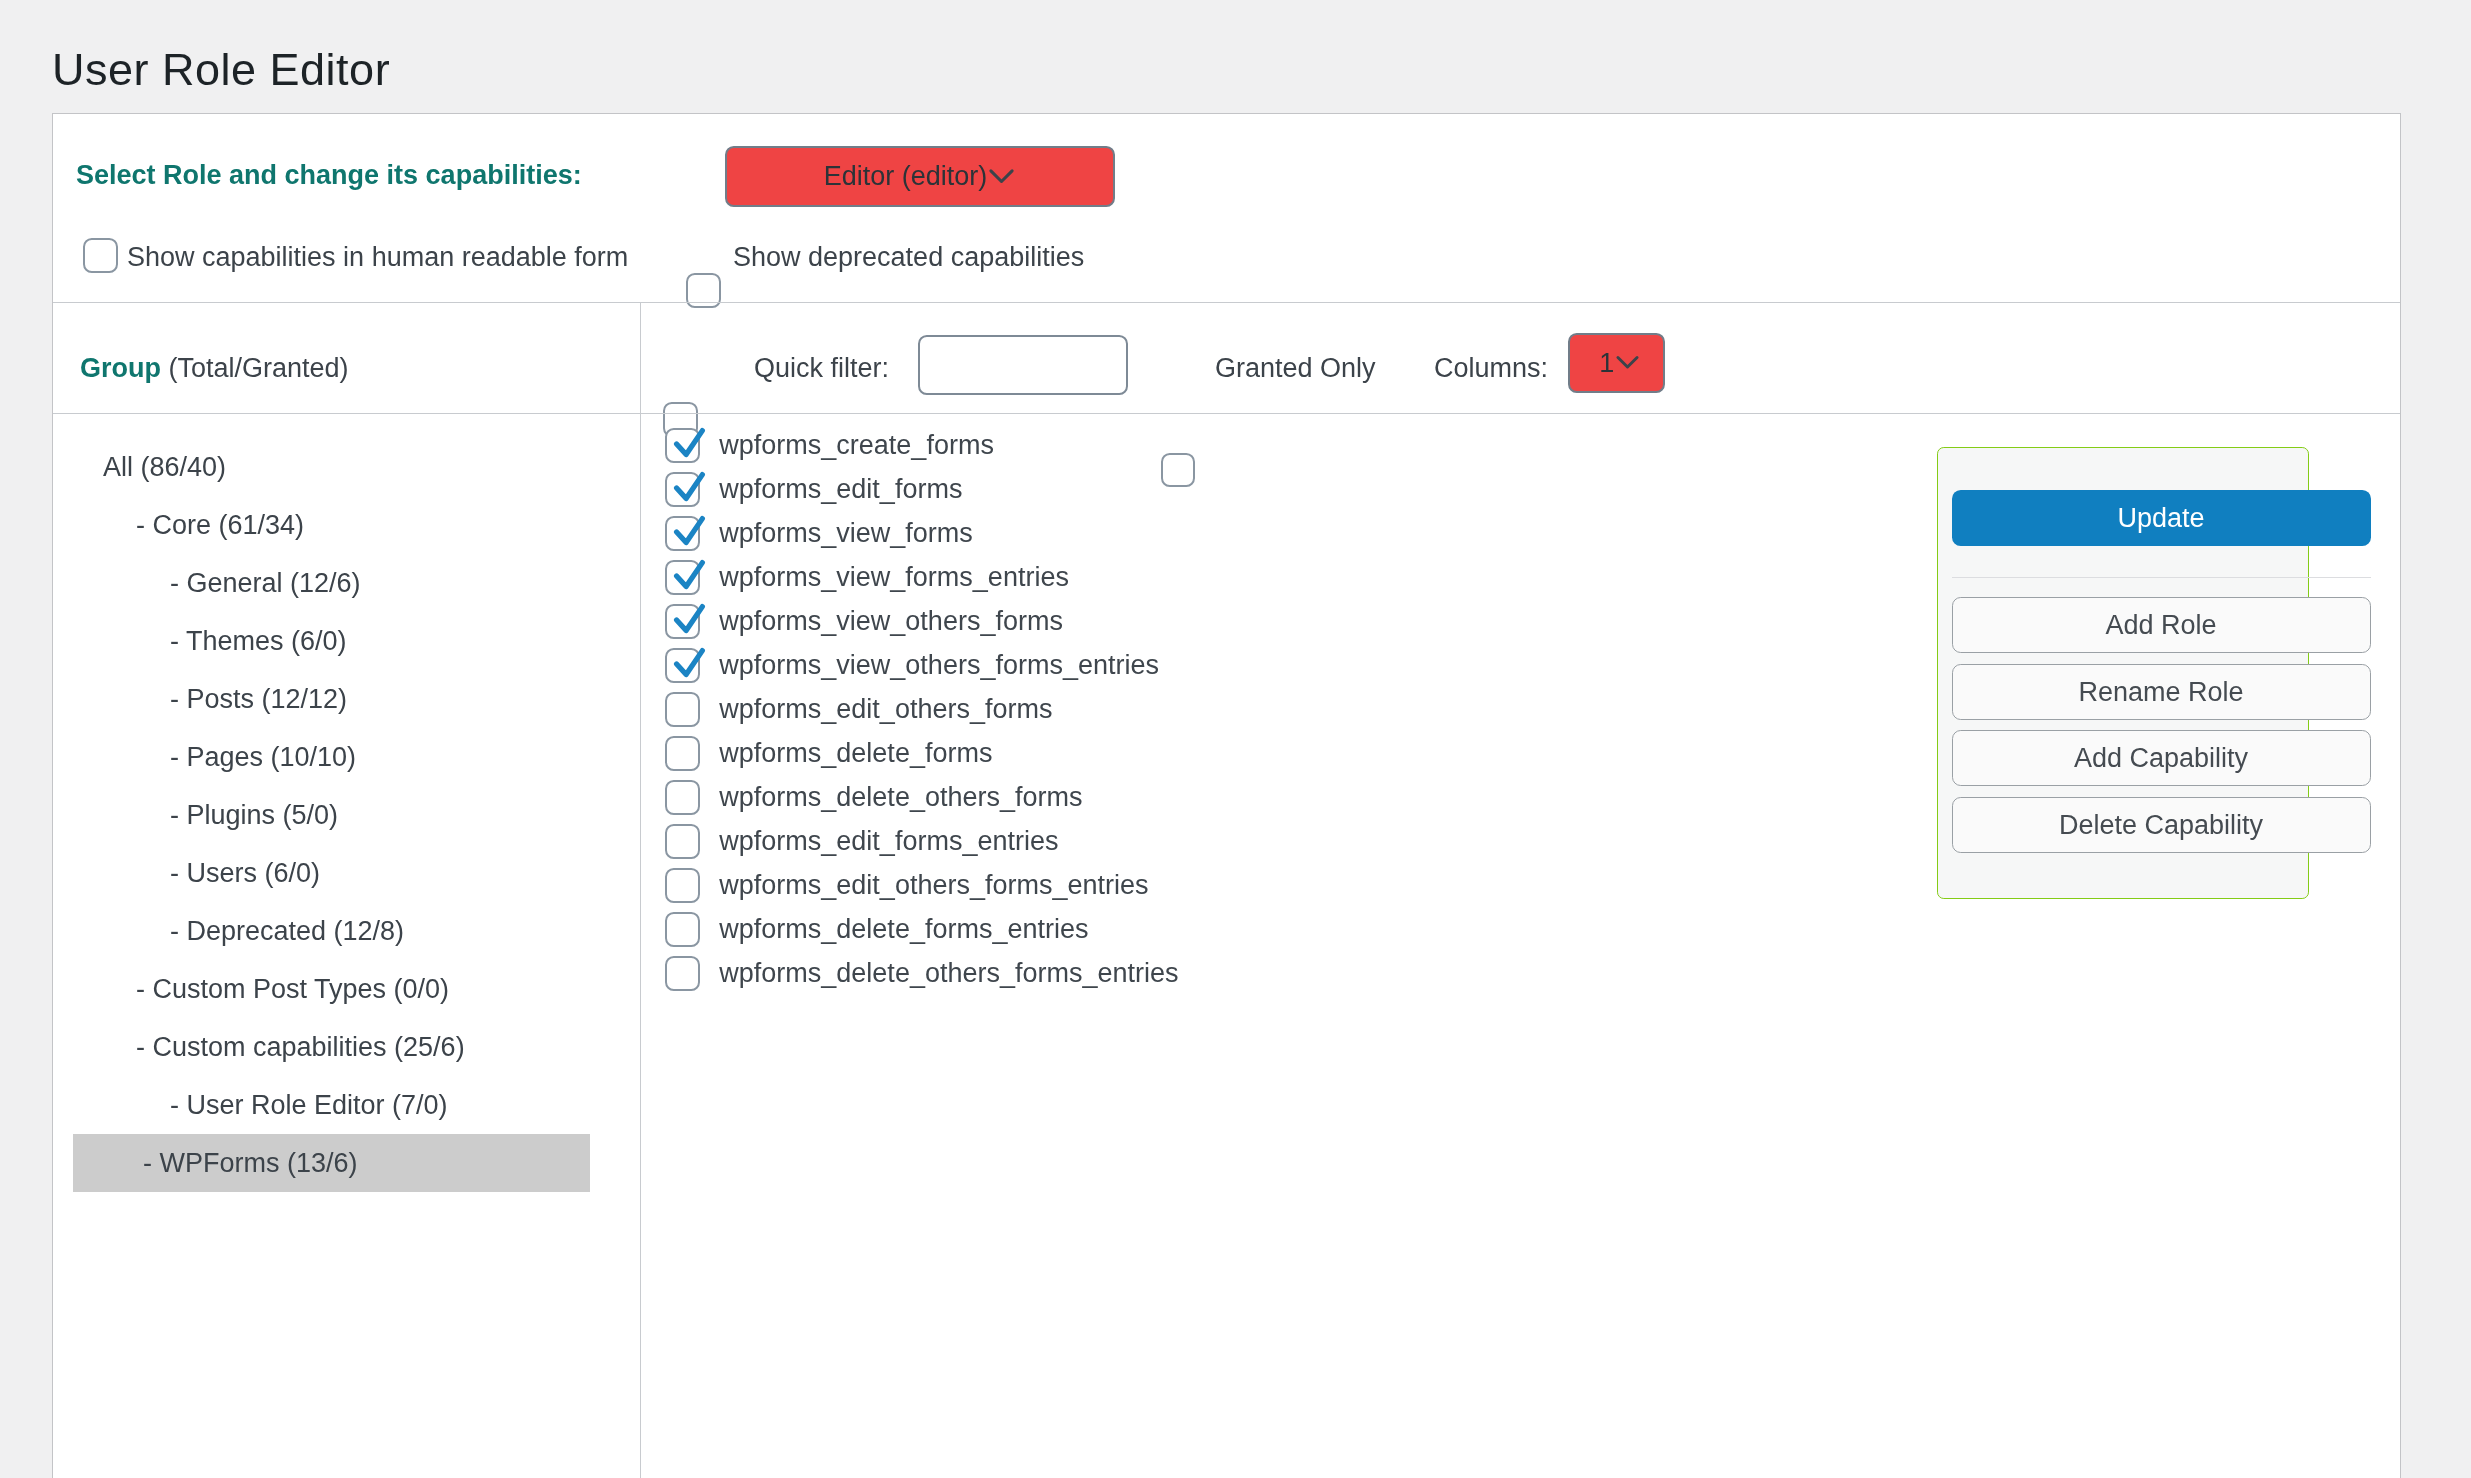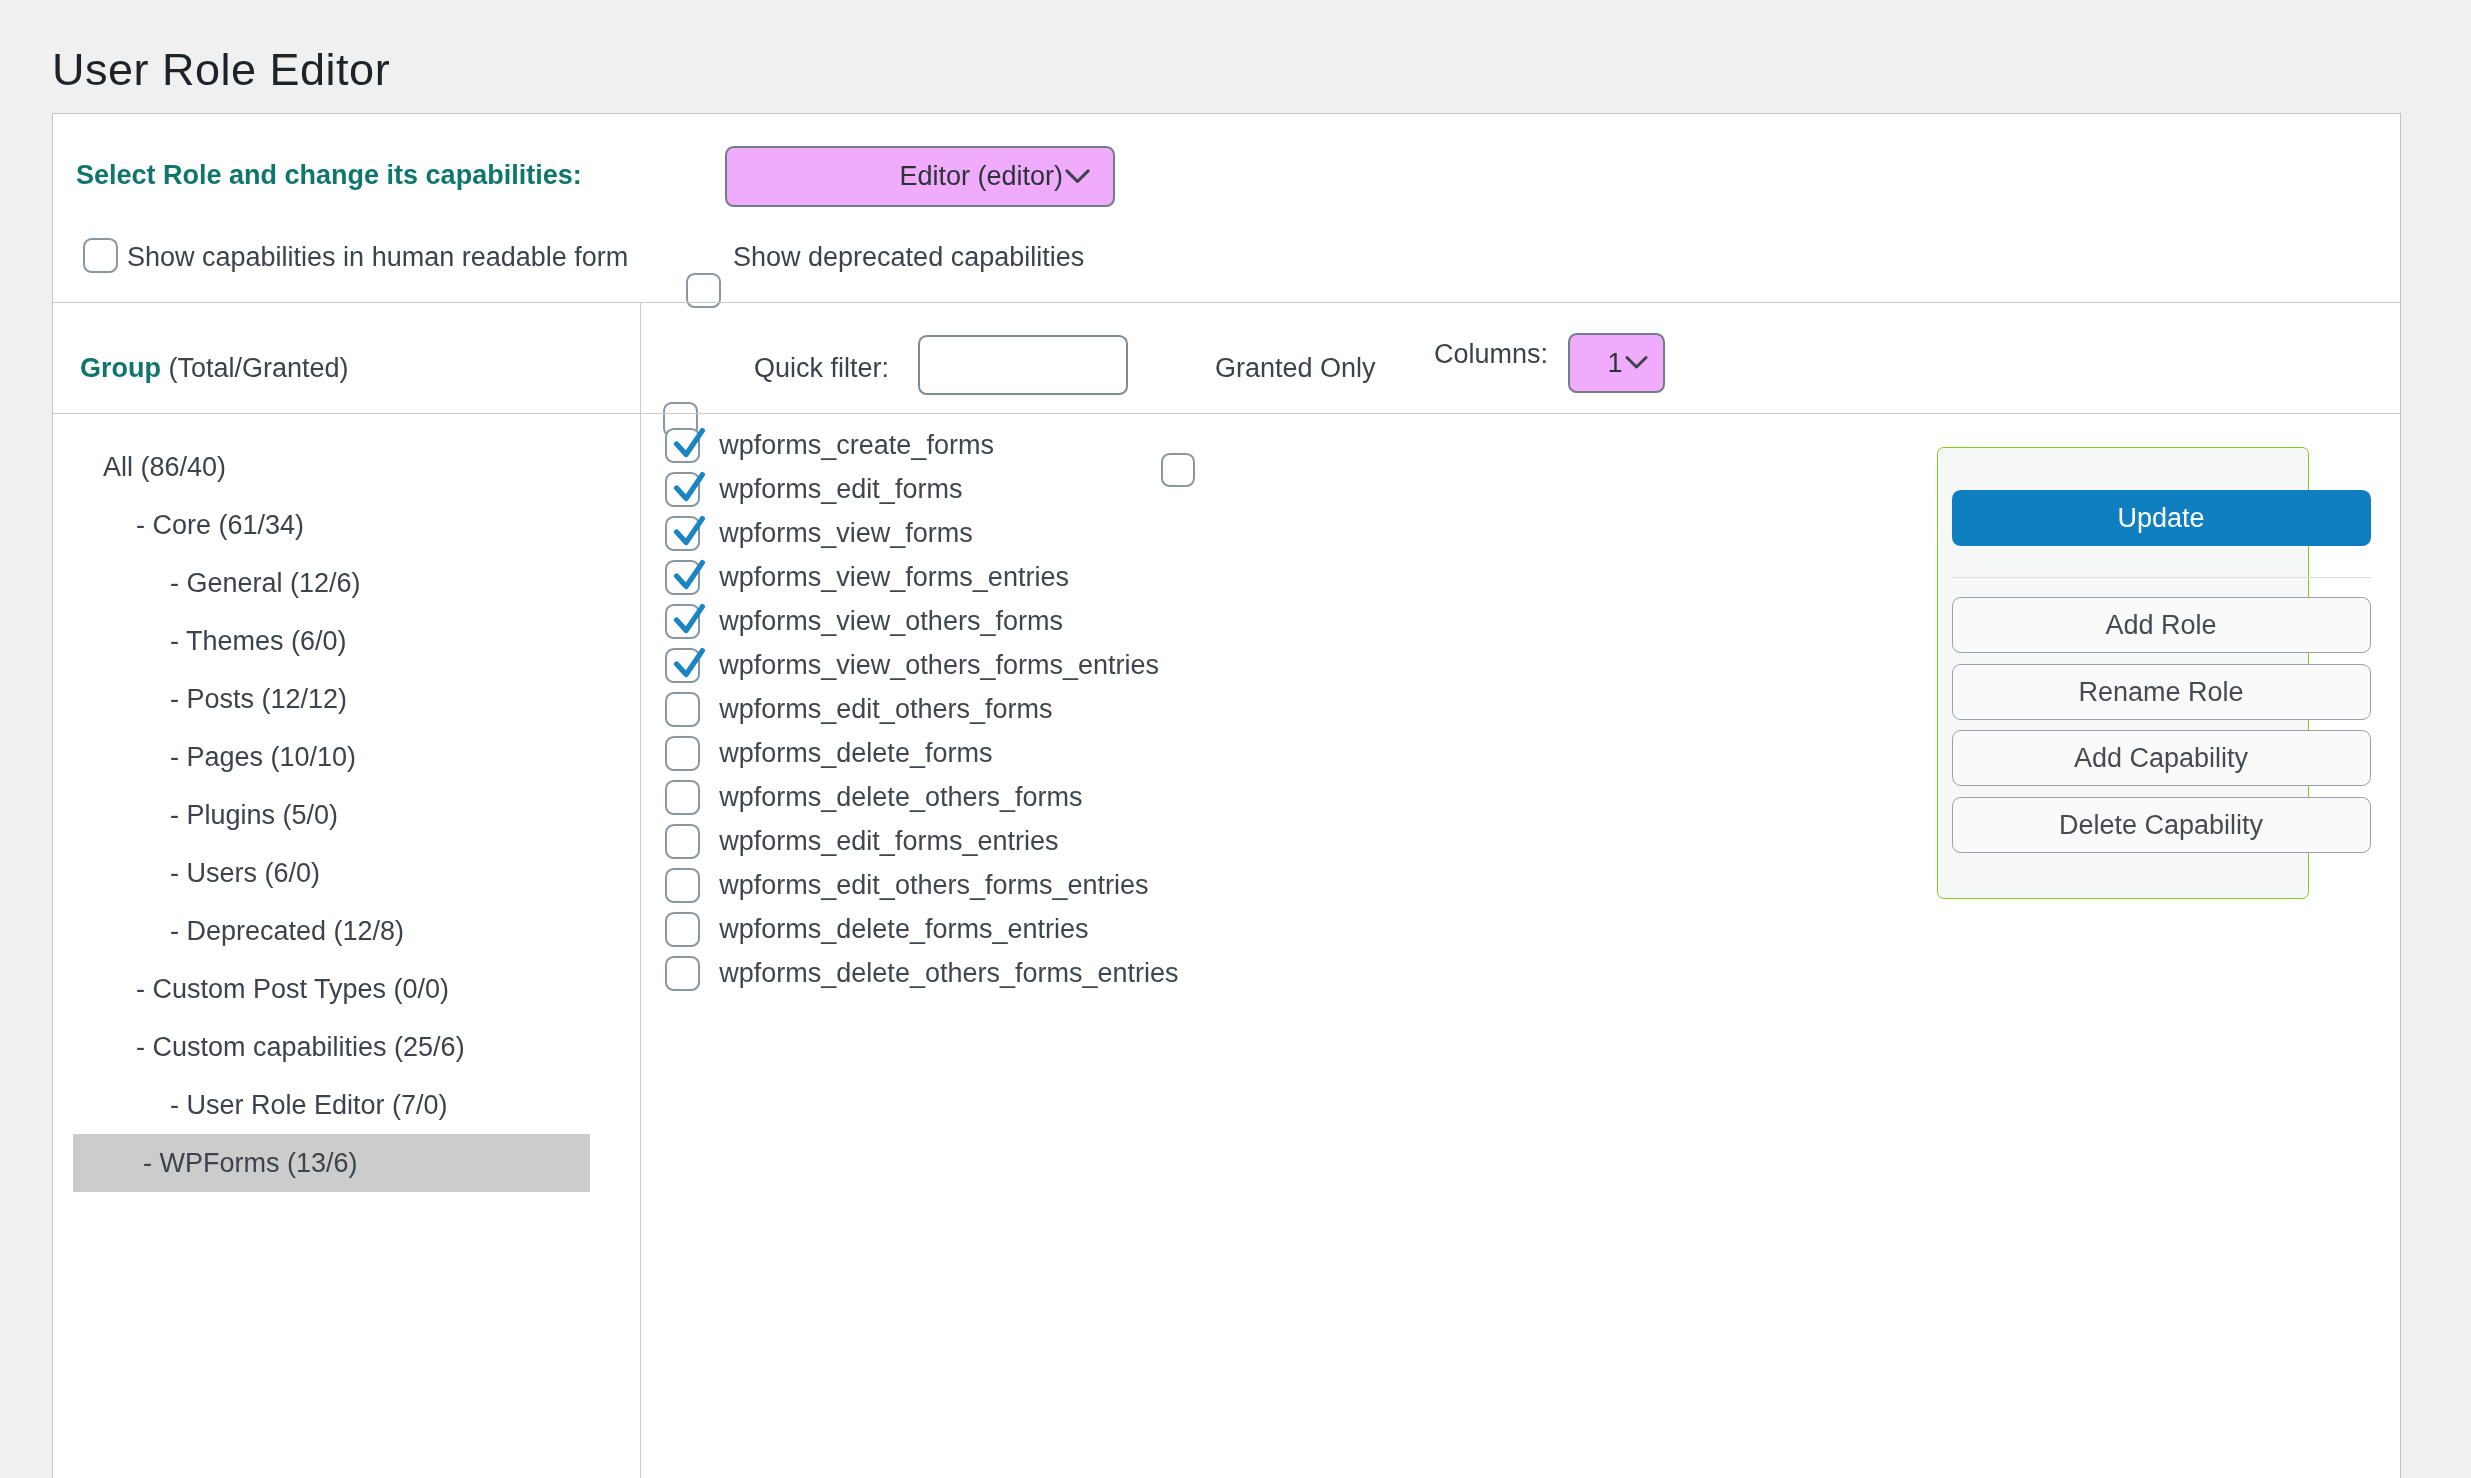--- a/index.html
+++ b/index.html
@@ -18,22 +18,22 @@
   
   #panel{
     left:52px;top:113px;width:2349px;height:1400px;
     background:#fff;border:1px solid #c3c4c7;box-sizing:border-box;
   }
   .lbl{font-size:27px;line-height:33px;white-space:nowrap;}
   .bold{font-weight:700;color:#0f766e;}
   
   #select-role-label{left:23px;top:45px;}
   .selectbox{
-    display:flex;align-items:center;justify-content:flex-end;
-    background:#f0abfc;border:2.4px solid #717d89;border-radius:8.7px;
+    display:flex;align-items:center;justify-content:center;
+    background:#ef4444;border:2.4px solid #717d89;border-radius:8.7px;
     box-sizing:border-box;font-size:27px;color:#2c3338;cursor:default;
   }
   #role-select{left:672px;top:32px;width:390px;height:61px;padding:0 21px;}
   #columns-select{left:1515px;top:219px;width:97px;height:60px;padding:0 13.5px 0 21px;}
   .chev{flex:0 0 auto;}
   
   .cb{
     width:35px;height:35px;box-sizing:border-box;background:#fff;
     border:2.4px solid #8a96a2;border-radius:8.7px;position:relative;cursor:pointer;
   }
@@ -52,21 +52,21 @@
   #group-header{left:27px;top:238px;}
   #selectall-cb{left:610px;top:218px;}
   #quickfilter-label{left:701px;top:238px;}
   #quickfilter-input{
     left:865px;top:221px;width:210px;height:60px;box-sizing:border-box;
     border:2.4px solid #7e8a96;border-radius:8.7px;font-size:27px;
     font-family:inherit;padding:0 13.5px;color:#2c3338;outline:none;background:#fff;
   }
   #granted-cb{left:1108px;top:234px;width:34px;height:34px;}
   #granted-label{left:1162px;top:238px;}
-  #columns-label{left:1381px;top:224px;}
+  #columns-label{left:1381px;top:238px;}
   
   #tree{left:0;top:299px;bottom:0;width:587px;padding-top:25px;box-sizing:border-box;}
   .tree-item{
     height:58px;line-height:58px;font-size:27px;color:#3c434a;
     margin-left:47px;width:517px;box-sizing:border-box;cursor:pointer;
     white-space:nowrap;
   }
   .tree-item.lvl0{padding-left:2.9px;}
   .tree-item.lvl1{padding-left:36px;}
   .tree-item.lvl2{padding-left:70px;}

